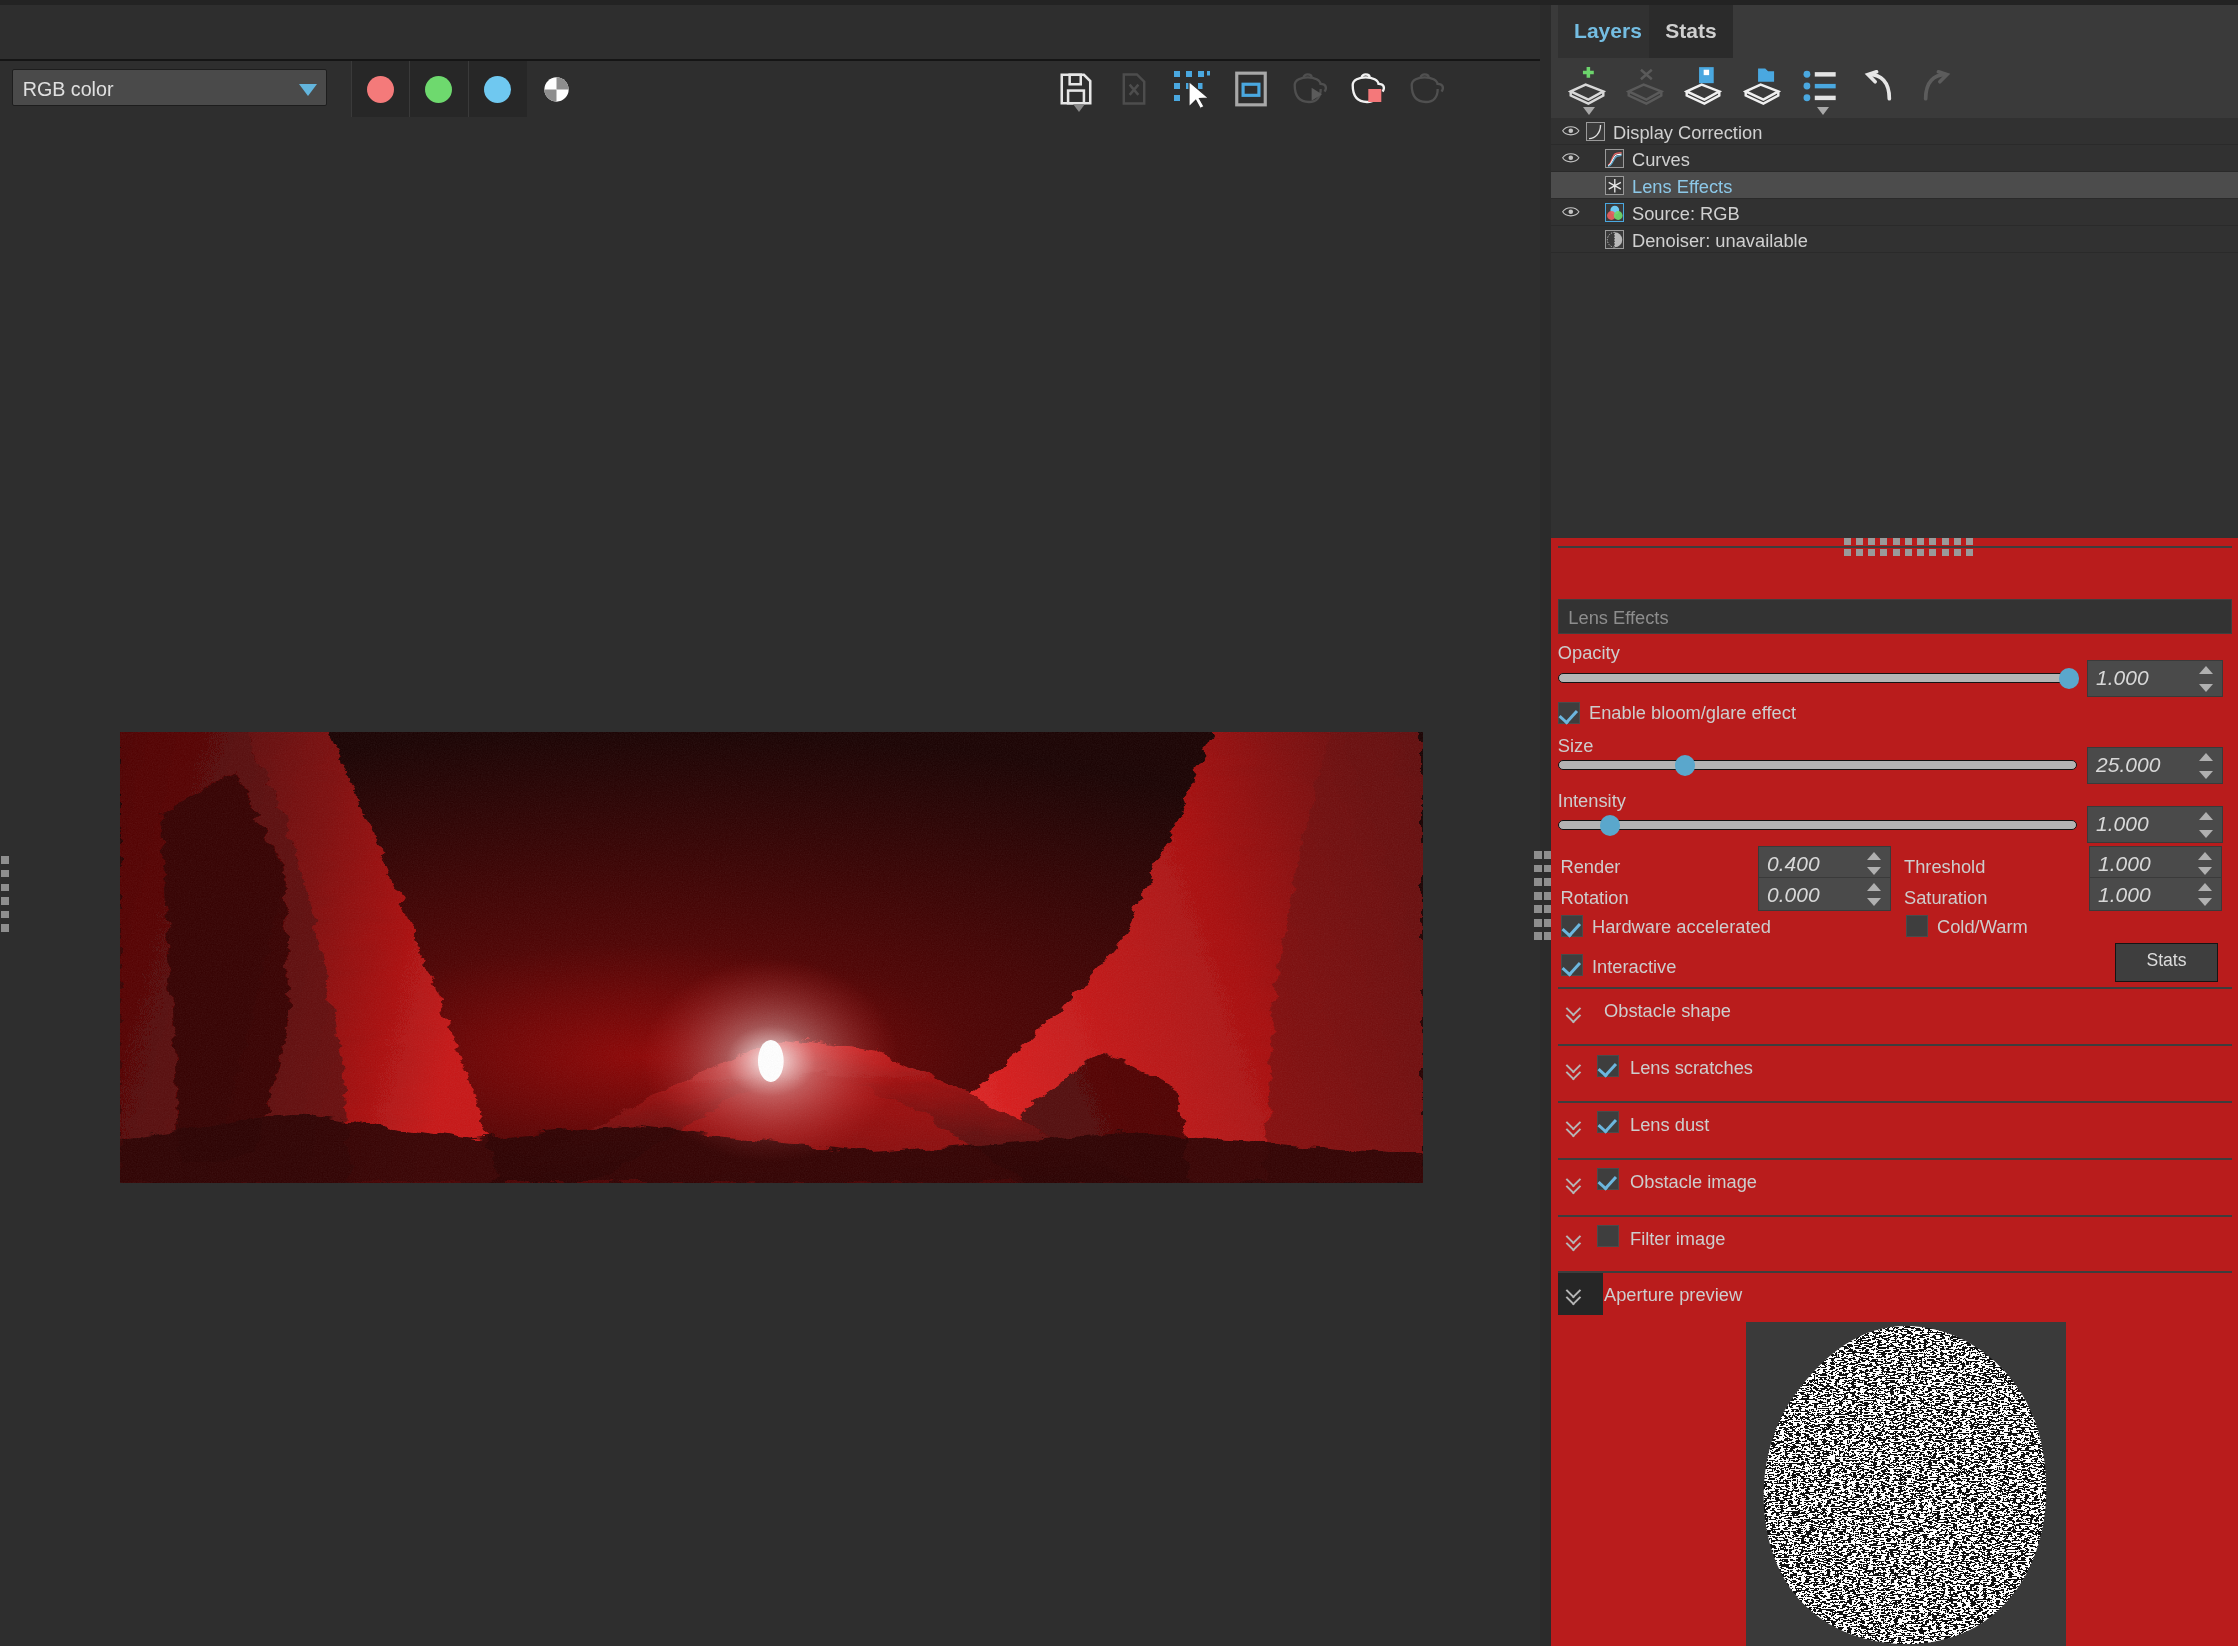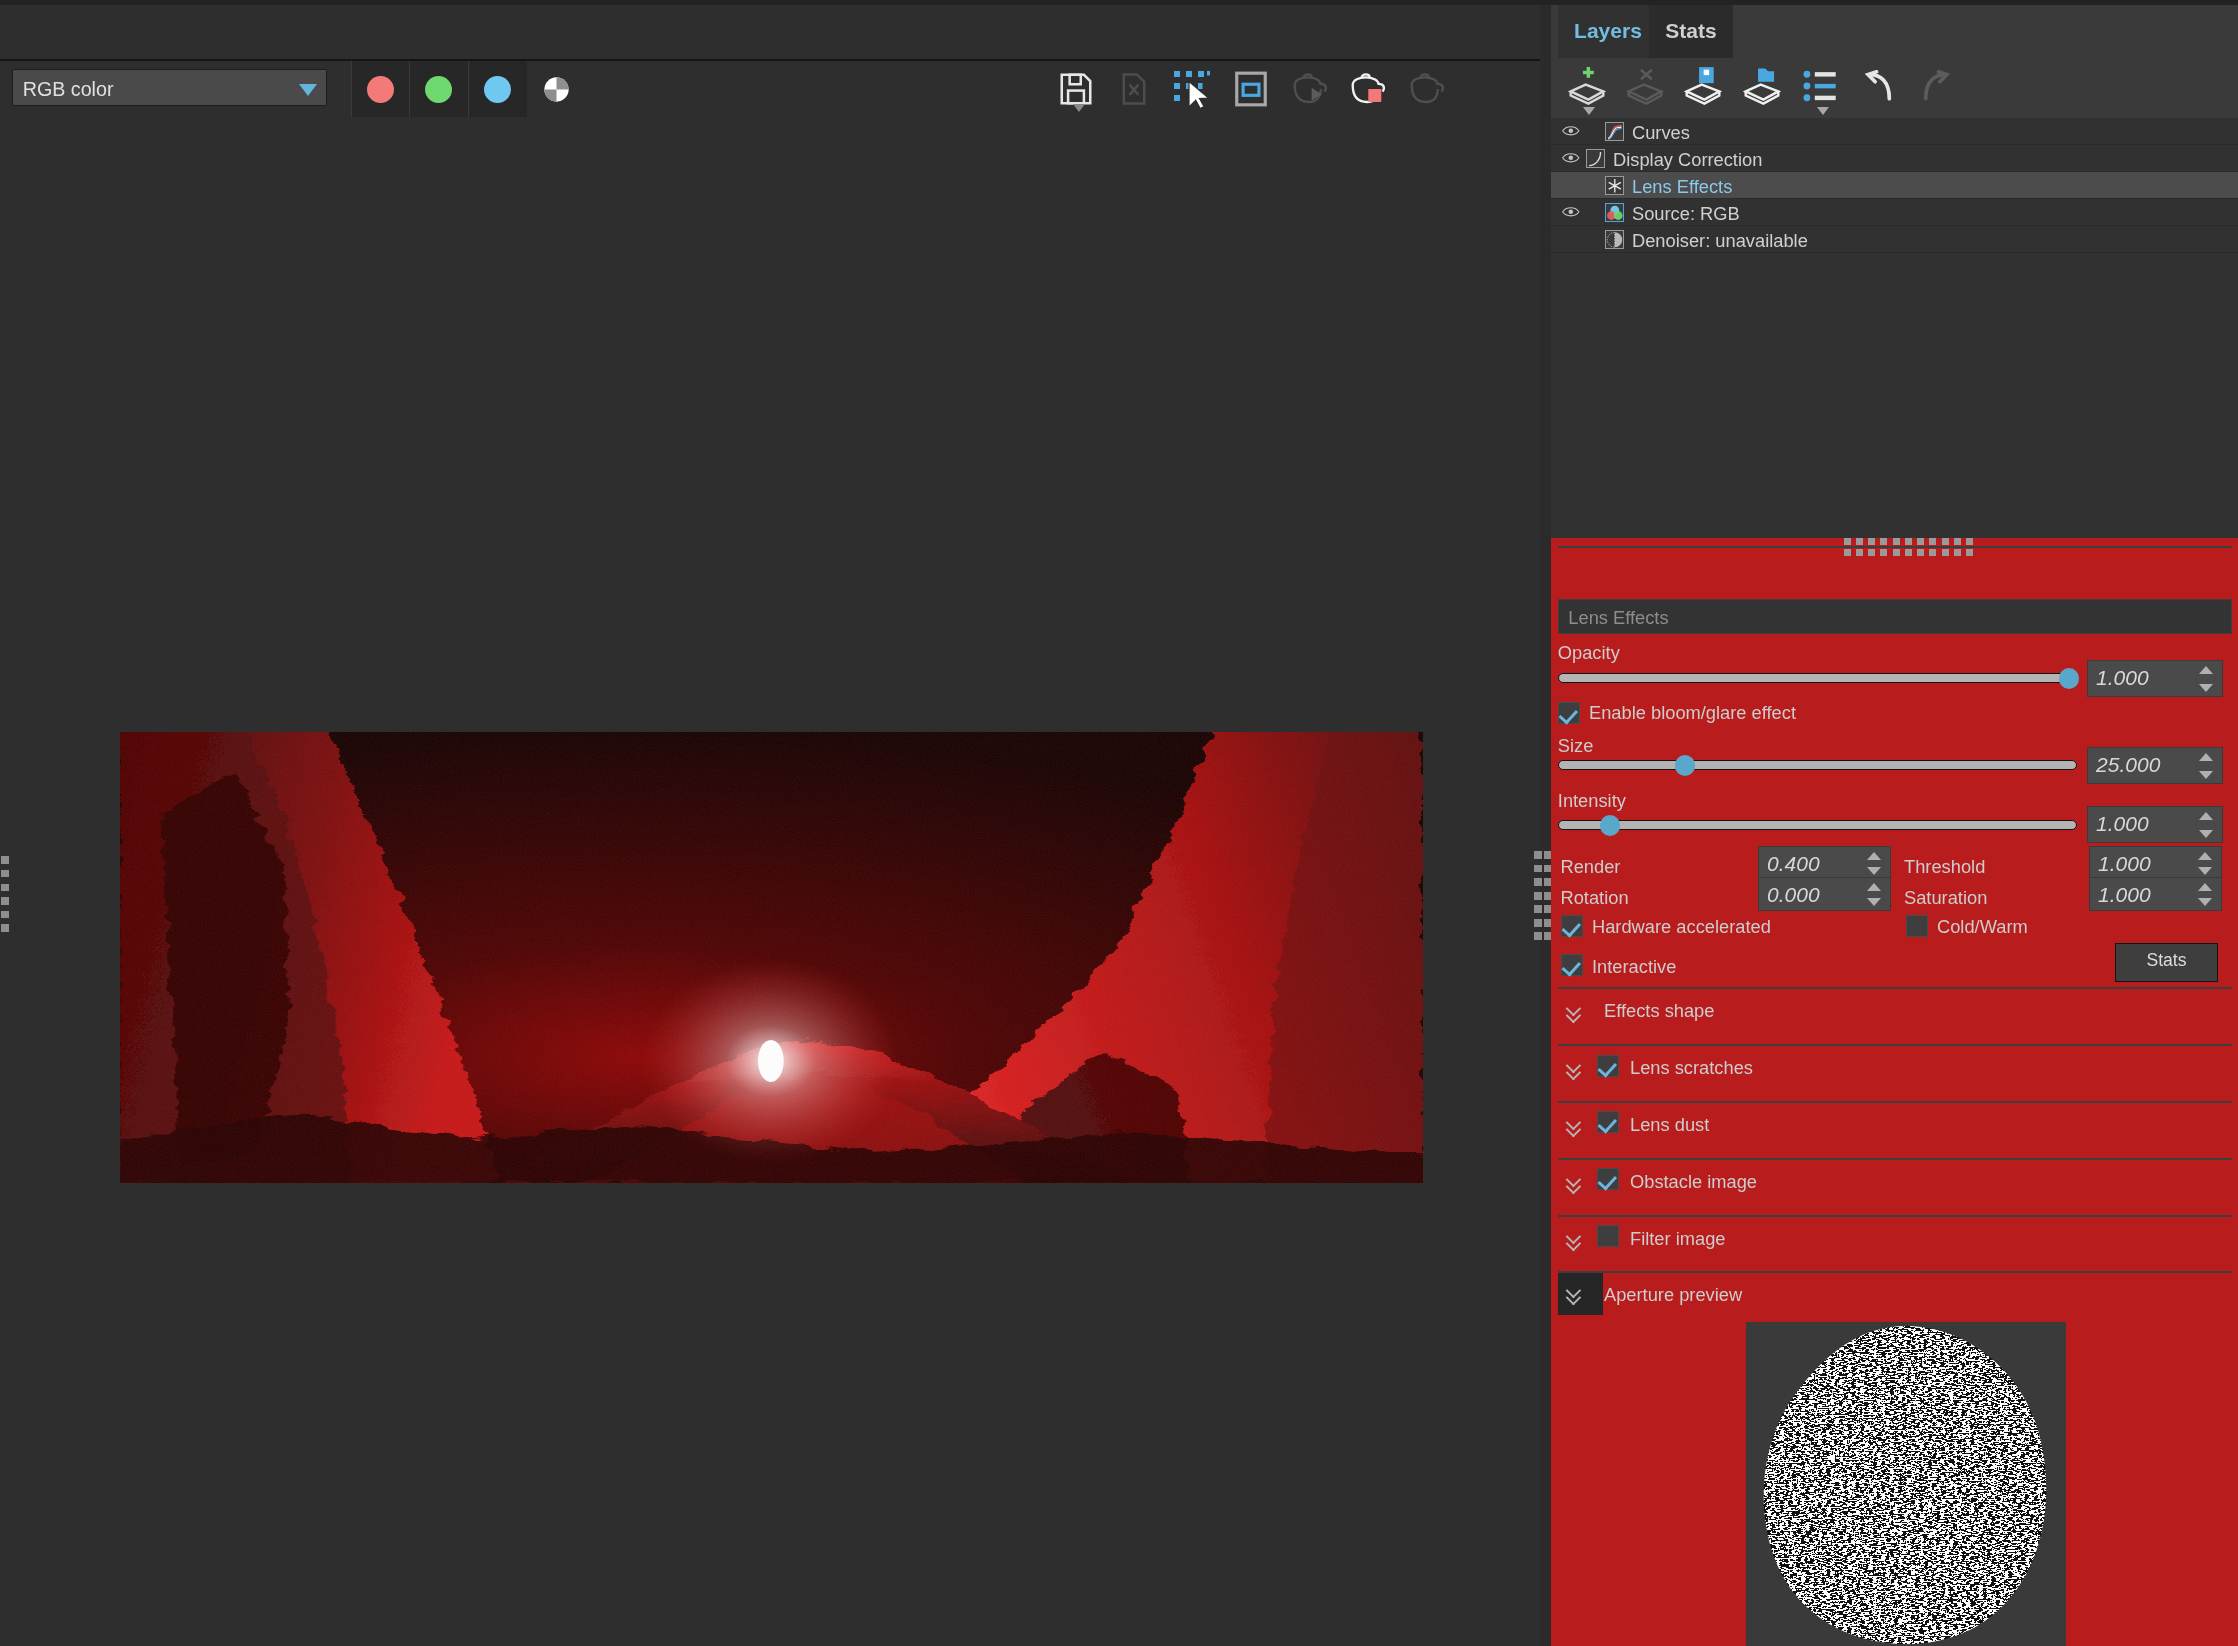--- a/index.html
+++ b/index.html
@@ -380,41 +380,41 @@
       </div>
     </div>
 
     <div class="layerlist">
 
       <div class="lrow">
         <svg class="eye" viewBox="0 0 26 18">
           <path d="M1 9 C6 1 20 1 25 9 C20 17 6 17 1 9 Z" fill="none" stroke="#c4c4c4" stroke-width="1.6"></path>
           <circle cx="13" cy="9" r="3.4" fill="#c4c4c4"></circle>
         </svg>
+        <div class="licon" style="left:35px">
+          <svg width="17.6" height="17.6" viewBox="0 0 26 26">
+              <path d="M3 23 C12 23 20 15 20 3" fill="none" stroke="#e0e0e0" stroke-width="2"></path>
+            </svg>
+        </div>
+        <div class="lname" style="left:62px">Display Correction</div>
+      </div>
+
+      <div class="lrow">
+        <svg class="eye" viewBox="0 0 26 18">
+          <path d="M1 9 C6 1 20 1 25 9 C20 17 6 17 1 9 Z" fill="none" stroke="#c4c4c4" stroke-width="1.6"></path>
+          <circle cx="13" cy="9" r="3.4" fill="#c4c4c4"></circle>
+        </svg>
         <div class="licon" style="left:54px">
           <svg width="17.6" height="17.6" viewBox="0 0 26 26">
             <path d="M3 22 C8 22 9 6 15 5 C20 4 22 4 23 4" fill="none" stroke="#e86060" stroke-width="1.8"></path>
             <path d="M3 23 C9 23 10 8 16 7 C21 6 22 6 23 6" fill="none" stroke="#ffffff" stroke-width="1.8"></path>
             <path d="M3 24 C10 24 11 10 17 9 C22 8 22 8 23 8" fill="none" stroke="#5aa7cc" stroke-width="1.8"></path>
           </svg>
         </div>
         <div class="lname" style="left:81px">Curves</div>
-      </div>
-
-      <div class="lrow">
-        <svg class="eye" viewBox="0 0 26 18">
-          <path d="M1 9 C6 1 20 1 25 9 C20 17 6 17 1 9 Z" fill="none" stroke="#c4c4c4" stroke-width="1.6"></path>
-          <circle cx="13" cy="9" r="3.4" fill="#c4c4c4"></circle>
-        </svg>
-        <div class="licon" style="left:35px">
-          <svg width="17.6" height="17.6" viewBox="0 0 26 26">
-              <path d="M3 23 C12 23 20 15 20 3" fill="none" stroke="#e0e0e0" stroke-width="2"></path>
-            </svg>
-        </div>
-        <div class="lname" style="left:62px">Display Correction</div>
       </div>
 
       <div class="lrow sel">
         <div class="licon" style="left:54px">
           <svg width="17.6" height="17.6" viewBox="0 0 26 26" stroke="#e8e8e8" stroke-width="2">
             <path d="M13 3 L13 23 M4 8 L22 18 M22 8 L4 18"></path>
           </svg>
         </div>
         <div class="lname" style="left:81px">Lens Effects</div>
       </div>
@@ -538,21 +538,21 @@
     <div class="lbl" style="left:386px;top:911px">Cold/Warm</div>
 
     <div class="cbx on" style="left:9.5px;top:949px"></div>
     <div class="lbl" style="left:41px;top:951px">Interactive</div>
     <div class="btn" style="left:564px;top:938px;width:103px;height:39px">
       <span>Stats</span>
     </div>
 
     <div class="seprow" style="top:982px"></div>
     <div class="chev" style="left:15px;top:998px"></div>
-    <div class="lbl" style="left:53px;top:995px">Effects shape</div>
+    <div class="lbl" style="left:53px;top:995px">Obstacle shape</div>
 
     <div class="seprow" style="top:1039px"></div>
     <div class="chev" style="left:15px;top:1055px"></div>
     <div class="cbx on" style="left:46px;top:1050px"></div>
     <div class="lbl" style="left:79px;top:1052px">Lens scratches</div>
 
     <div class="seprow" style="top:1096px"></div>
     <div class="chev" style="left:15px;top:1112px"></div>
     <div class="cbx on" style="left:46px;top:1106px"></div>
     <div class="lbl" style="left:79px;top:1109px">Lens dust</div>

